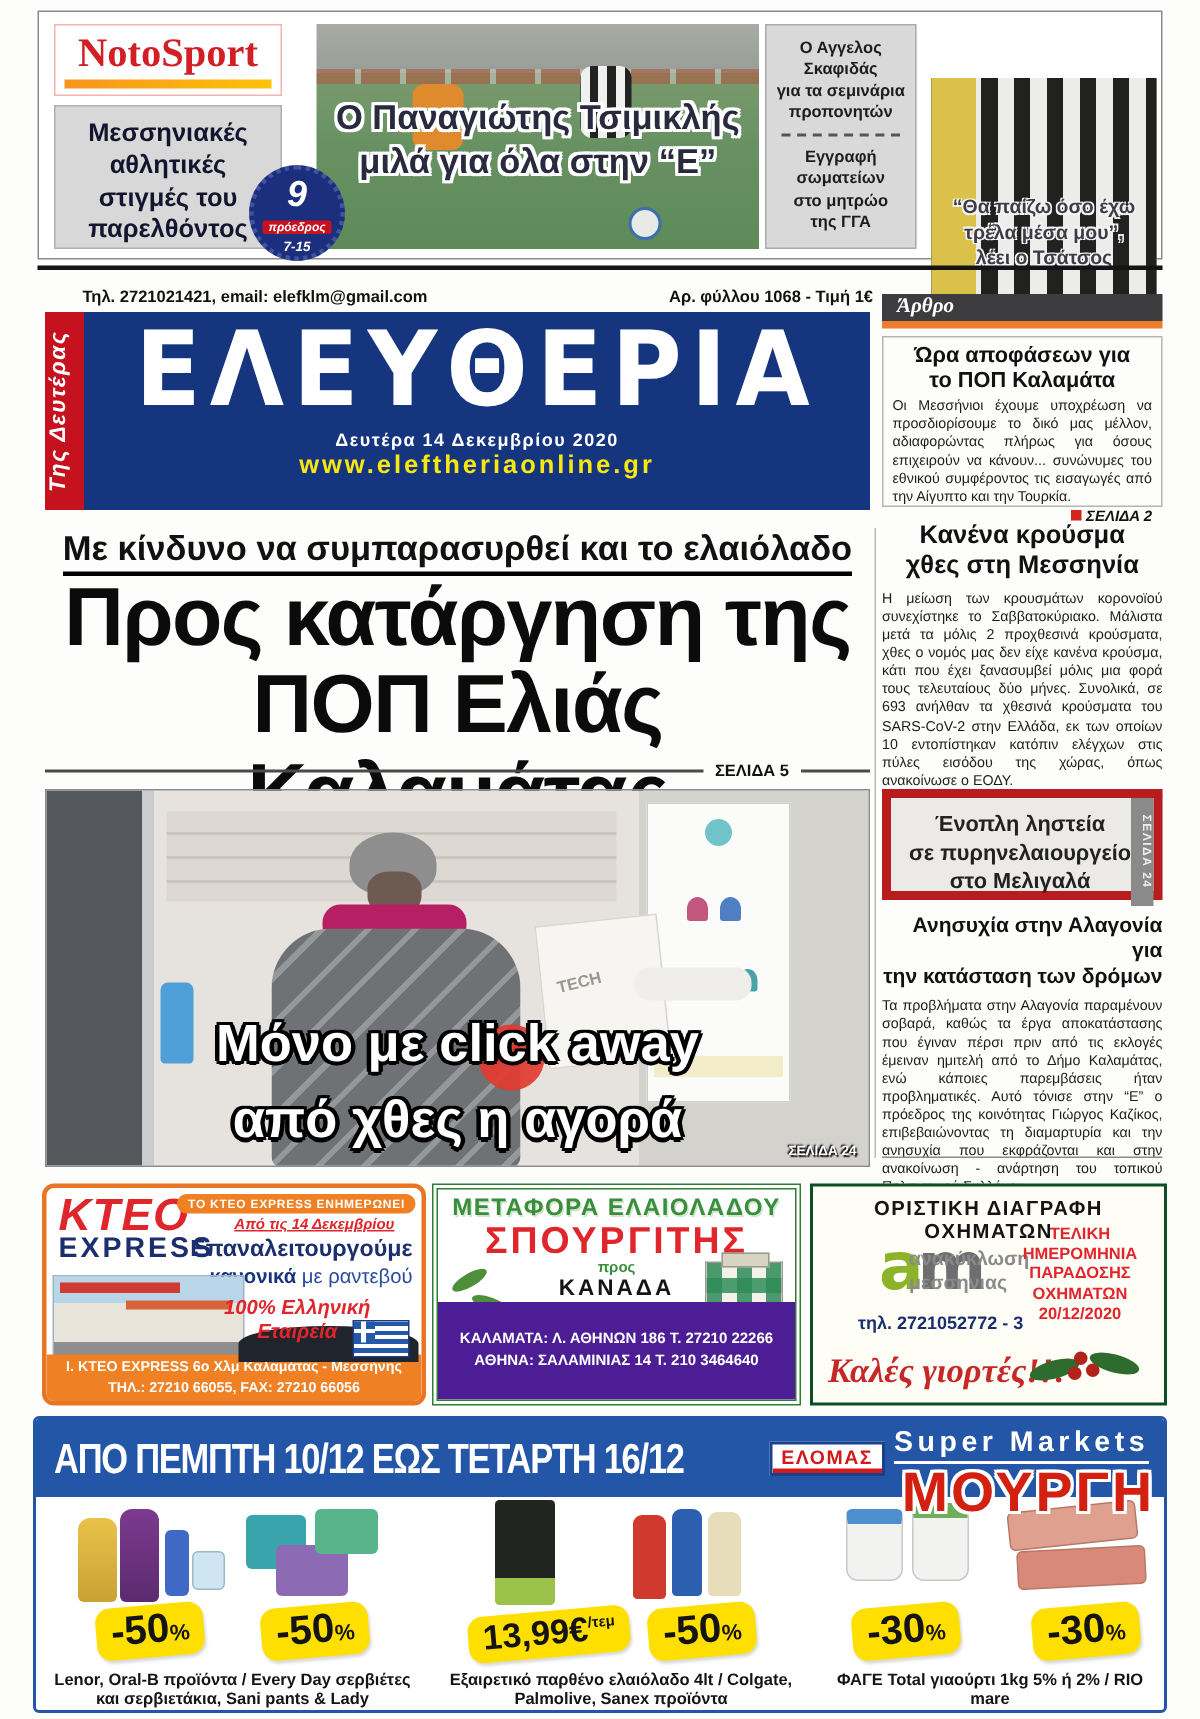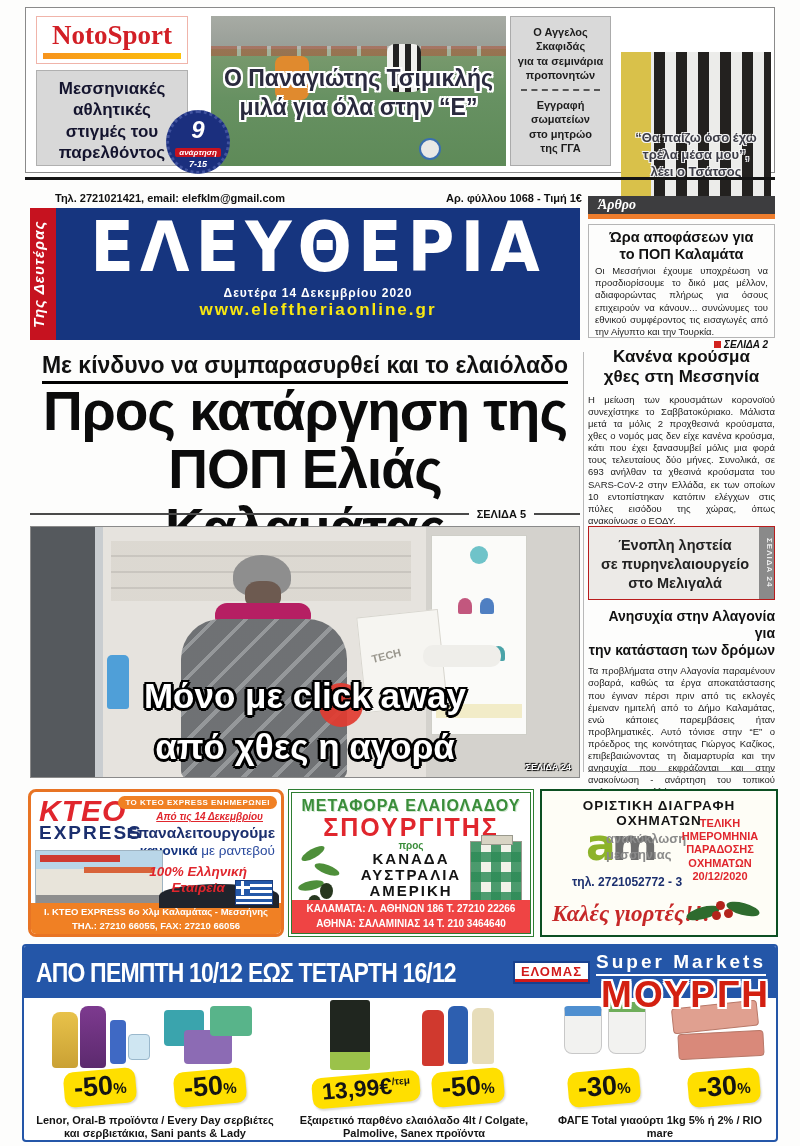--- a/index.html
+++ b/index.html
@@ -47,21 +47,21 @@
 .arthro-head { left:588px; top:196px; width:187px; height:18px; background:#3d3d3f; color:#fff; font-family:"Liberation Serif",serif; font-style:italic; font-weight:bold; font-size:14px; padding:0 0 0 10px; line-height:17px; }
 .arthro-orange { left:588px; top:214px; width:187px; height:5px; background:#ee7d2d; }
 .arthro-box { left:588px; top:224px; width:187px; height:114px; border:1px solid #b5b5b5; padding:4px 6px 0 6px; }
 .stitle-s { font-size:14.5px; font-weight:bold; text-align:center; line-height:1.15; }
 .sbody { font-size:9.5px; text-align:justify; line-height:1.27; margin-top:3px; color:#1c1c1c; }
 .pageref { text-align:right; font-size:10px; font-weight:bold; font-style:italic; margin-top:1px; }
 .pageref .sq { display:inline-block; width:7px; height:7px; background:#d2231f; margin-right:3px; }
 .story-krousma { left:588px; top:347px; width:187px; }
 .stitle { font-size:17px; font-weight:bold; text-align:center; line-height:1.15; }
 .story-krousma .sbody { margin-top:8px; }
-.listeia { left:588px; top:526px; width:187px; height:74px; background:#eceae7; border:1px solid #b91c1c; }
+.listeia { left:588px; top:526px; width:187px; height:74px; background:#eceae7; border:6px solid #b91c1c; }
 .listeia .txt { position:absolute; left:0; top:9px; width:172px; text-align:center; font-weight:bold; font-size:14.5px; line-height:1.3; color:#222; }
 .listeia .tab { position:absolute; right:0; top:0; width:15px; height:72px; background:#8a8a8a; }
 .listeia .tab span { position:absolute; left:0; top:0; width:15px; height:72px; writing-mode:vertical-rl; color:#efefef; font-size:8px; font-weight:bold; text-align:center; letter-spacing:1px; }
 .story-alagonia { left:588px; top:608px; width:187px; }
 .stitle2 { font-size:14px; font-weight:bold; text-align:right; line-height:1.2; }
 .story-alagonia .sbody { margin-top:7px; }
 .rc-rule { left:588px; top:771px; width:187px; height:1px; background:#8a8a8a; }
 .vdivider { left:583px; top:352px; width:1px; height:420px; background:#b9b9b9; }
 
 
@@ -124,21 +124,21 @@
 .sp-pros { color:#3a8d3a; font-size:10px; font-weight:bold; }
 .sp-dest { font-size:15px; font-weight:bold; line-height:1.08; letter-spacing:2px; color:#141414; }
 .sp-all { font-size:14.5px; font-weight:bold; letter-spacing:1px; color:#141414; }
 .sp-all .kai { font-size:9px; }
 .olive { position:absolute; left:6px; top:52px; width:48px; height:66px; }
 .olive .leaf { position:absolute; width:26px; height:9px; border-radius:50%; background:#4e8f3a; }
 .olive .o { position:absolute; width:13px; height:16px; border-radius:50%; background:#27381f; }
 .tin { position:absolute; right:8px; top:48px; width:52px; height:62px; border:1px solid #9a9a8e;
   background:repeating-linear-gradient(90deg,rgba(46,139,87,.85) 0 10px,rgba(255,255,255,0) 10px 20px),repeating-linear-gradient(0deg,rgba(46,139,87,.85) 0 10px,#f2f2ea 10px 20px); }
 .tin::before { content:""; position:absolute; left:10px; top:-7px; width:30px; height:8px; background:#d8d4c4; border:1px solid #9a9a8e; }
-.sp-addr { position:absolute; left:0; bottom:0; width:100%; background:#ef4444; color:#fff; font-size:10px; font-weight:bold; line-height:1.45; padding:2px 0; }
+.sp-addr { position:absolute; left:0; bottom:0; width:100%; background:#4c1d95; color:#fff; font-size:10px; font-weight:bold; line-height:1.45; padding:18px 0; }
 .ad3 { left:540px; width:238px; border:2px solid #0c4f22; background:#fefdf6; }
 .an-title { text-align:center; font-size:13.5px; font-weight:bold; letter-spacing:1px; margin-top:7px; color:#141414; }
 .an-logo { position:absolute; left:8px; top:28px;margin-left:36px; }
 .an-logo .a { font-size:44px; font-weight:bold; color:#8db32a; font-family:"DejaVu Sans",sans-serif; }
 .an-logo .m { font-size:44px; font-weight:bold; color:#6e6e6e; font-family:"DejaVu Sans",sans-serif; margin-left:-4px; }
 .an-name { position:absolute; left:64px; top:40px; color:#8a8a8a; font-weight:bold; font-size:13px; line-height:1.2; }
 .an-tel { position:absolute; left:30px; top:84px; color:#1b2f6e; font-weight:bold; font-size:12px; }
 .an-deadline { position:absolute; right:6px; top:26px; width:100px; text-align:center; color:#e0262d; font-weight:bold; font-size:11px; line-height:1.2; }
 .an-greet { position:absolute; left:10px; bottom:8px; font-family:"Liberation Serif",serif; font-style:italic; font-weight:bold; font-size:23px; color:#c62828; }
 .holly { position:absolute; right:10px; bottom:8px; width:80px; height:30px; }
@@ -168,21 +168,21 @@
   <div class="abs ns-logo">
     <div class="t">NotoSport</div>
     <div class="bar"></div>
   </div>
   <div class="abs ns-tag pre">Μεσσηνιακές
 αθλητικές
 στιγμές του
 παρελθόντος</div>
   <div class="abs badge9">
     <div class="n">9</div>
-    <div><span class="w">ανάρτηση</span></div>
+    <div><span class="w">πρόεδρος</span></div>
     <div class="p">7-15</div>
   </div>
   <div class="abs photo-c">
     <div class="track"></div>
     <div class="figure" style="left:64px;top:40px;width:34px;height:44px;background:#e08a2e;"></div>
     <div class="figure" style="left:176px;top:28px;width:34px;height:48px;background:repeating-linear-gradient(90deg,#f0f0ee 0 6px,#222 6px 12px);"></div>
     <div class="figure" style="left:208px;top:122px;width:22px;height:22px;border-radius:50%;background:#e9e9e6;border:2px solid #3a6fb0;"></div>
     <div class="cap-c pre">Ο Παναγιώτης Τσιμικλής
 μιλά για όλα στην “Ε”</div>
   </div>

